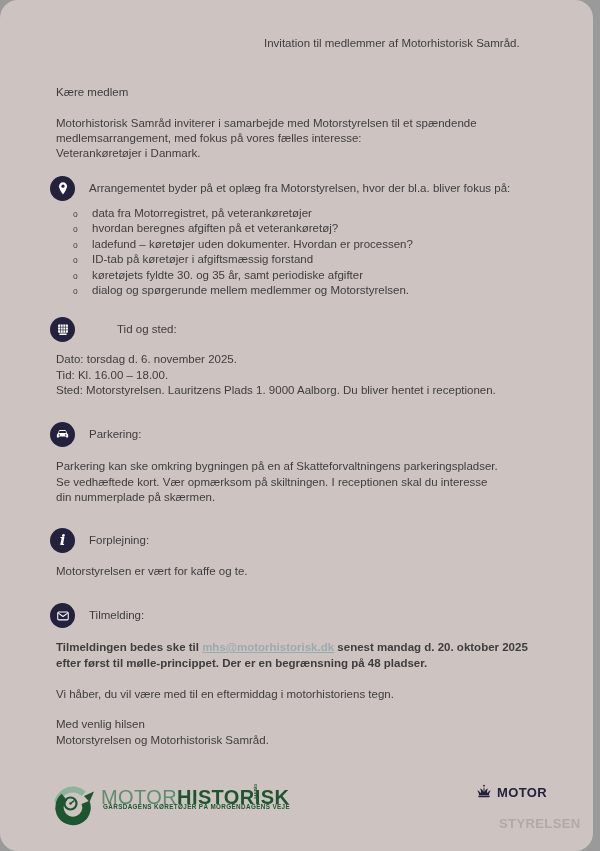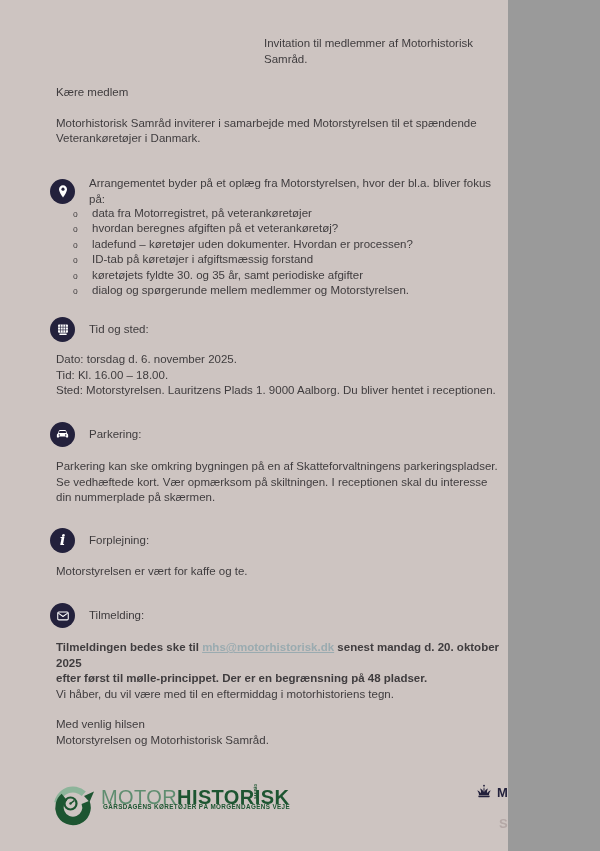--- a/index.html
+++ b/index.html
@@ -1,41 +1,42 @@
 <!DOCTYPE html>
 <html><head>
 <meta charset="utf-8">
 <style>
   html,body{margin:0;padding:0;background:#9a9a9a;}
   #page{
     position:relative;
-    width:508px;height:851px;
+    width:593px;height:851px;
     background:#cdc4c1;
     font-family:"Liberation Sans", sans-serif;
     color:#3f3c3e;
     font-size:11.5px;
     overflow:hidden;
+    border-radius:18px;
   }
   .abs{position:absolute;}
   .body-text{font-size:11.5px;line-height:15.5px;}
   .tight{line-height:14.8px;}
 
   #doc-title{top:36px;left:264px;}
   #salutation{top:85px;left:56px;}
   #intro{top:116px;left:56px;}
 
   .section-row{display:flex;align-items:center;left:50px;}
   .icon-badge{
     width:25px;height:25px;border-radius:50%;
     background:#23213c;flex:none;
     display:flex;align-items:center;justify-content:center;
     margin-right:14px;
   }
   #sec-program{top:176px;}
-  #sec-tid{top:317px;}
+  #sec-tid{top:317px;gap:28px;}
   #sec-parkering{top:422px;}
   #sec-forplejning{top:528px;}
   #sec-tilmelding{top:603px;}
 
   #program-bullets{top:206px;left:73px;}
   .bullet-row{display:flex;line-height:14.4px;}
   .bullet-marker{width:19px;flex:none;font-size:8.5px;padding-top:1px;}
 
   #tid-lines{top:352px;left:56px;}
   #parkering-lines{top:459px;left:56px;}
@@ -85,20 +86,21 @@
 <body>
 
 <div id="page">
 
   <div id="doc-title" class="abs body-text">Invitation til medlemmer af Motorhistorisk Samråd.</div>
 
   <div id="salutation" class="abs body-text">Kære medlem</div>
 
   <div id="intro" class="abs body-text tight">
     <div>Motorhistorisk Samråd inviterer i samarbejde med Motorstyrelsen til et spændende</div>
+    <div>medlemsarrangement, med fokus på vores fælles interesse:</div>
     <div>Veterankøretøjer i Danmark.</div>
   </div>
 
   <div id="sec-program" class="abs section-row">
     <span class="icon-badge">
       <svg width="12" height="15" viewBox="0 0 24 28">
         <path fill="#ffffff" d="M12 1.5c-4.4 0-8 3.6-8 8 0 5.8 8 16.5 8 16.5s8-10.7 8-16.5c0-4.4-3.6-8-8-8z"></path>
         <circle cx="12" cy="9.3" r="3.1" fill="#23213c"></circle>
       </svg>
     </span>

